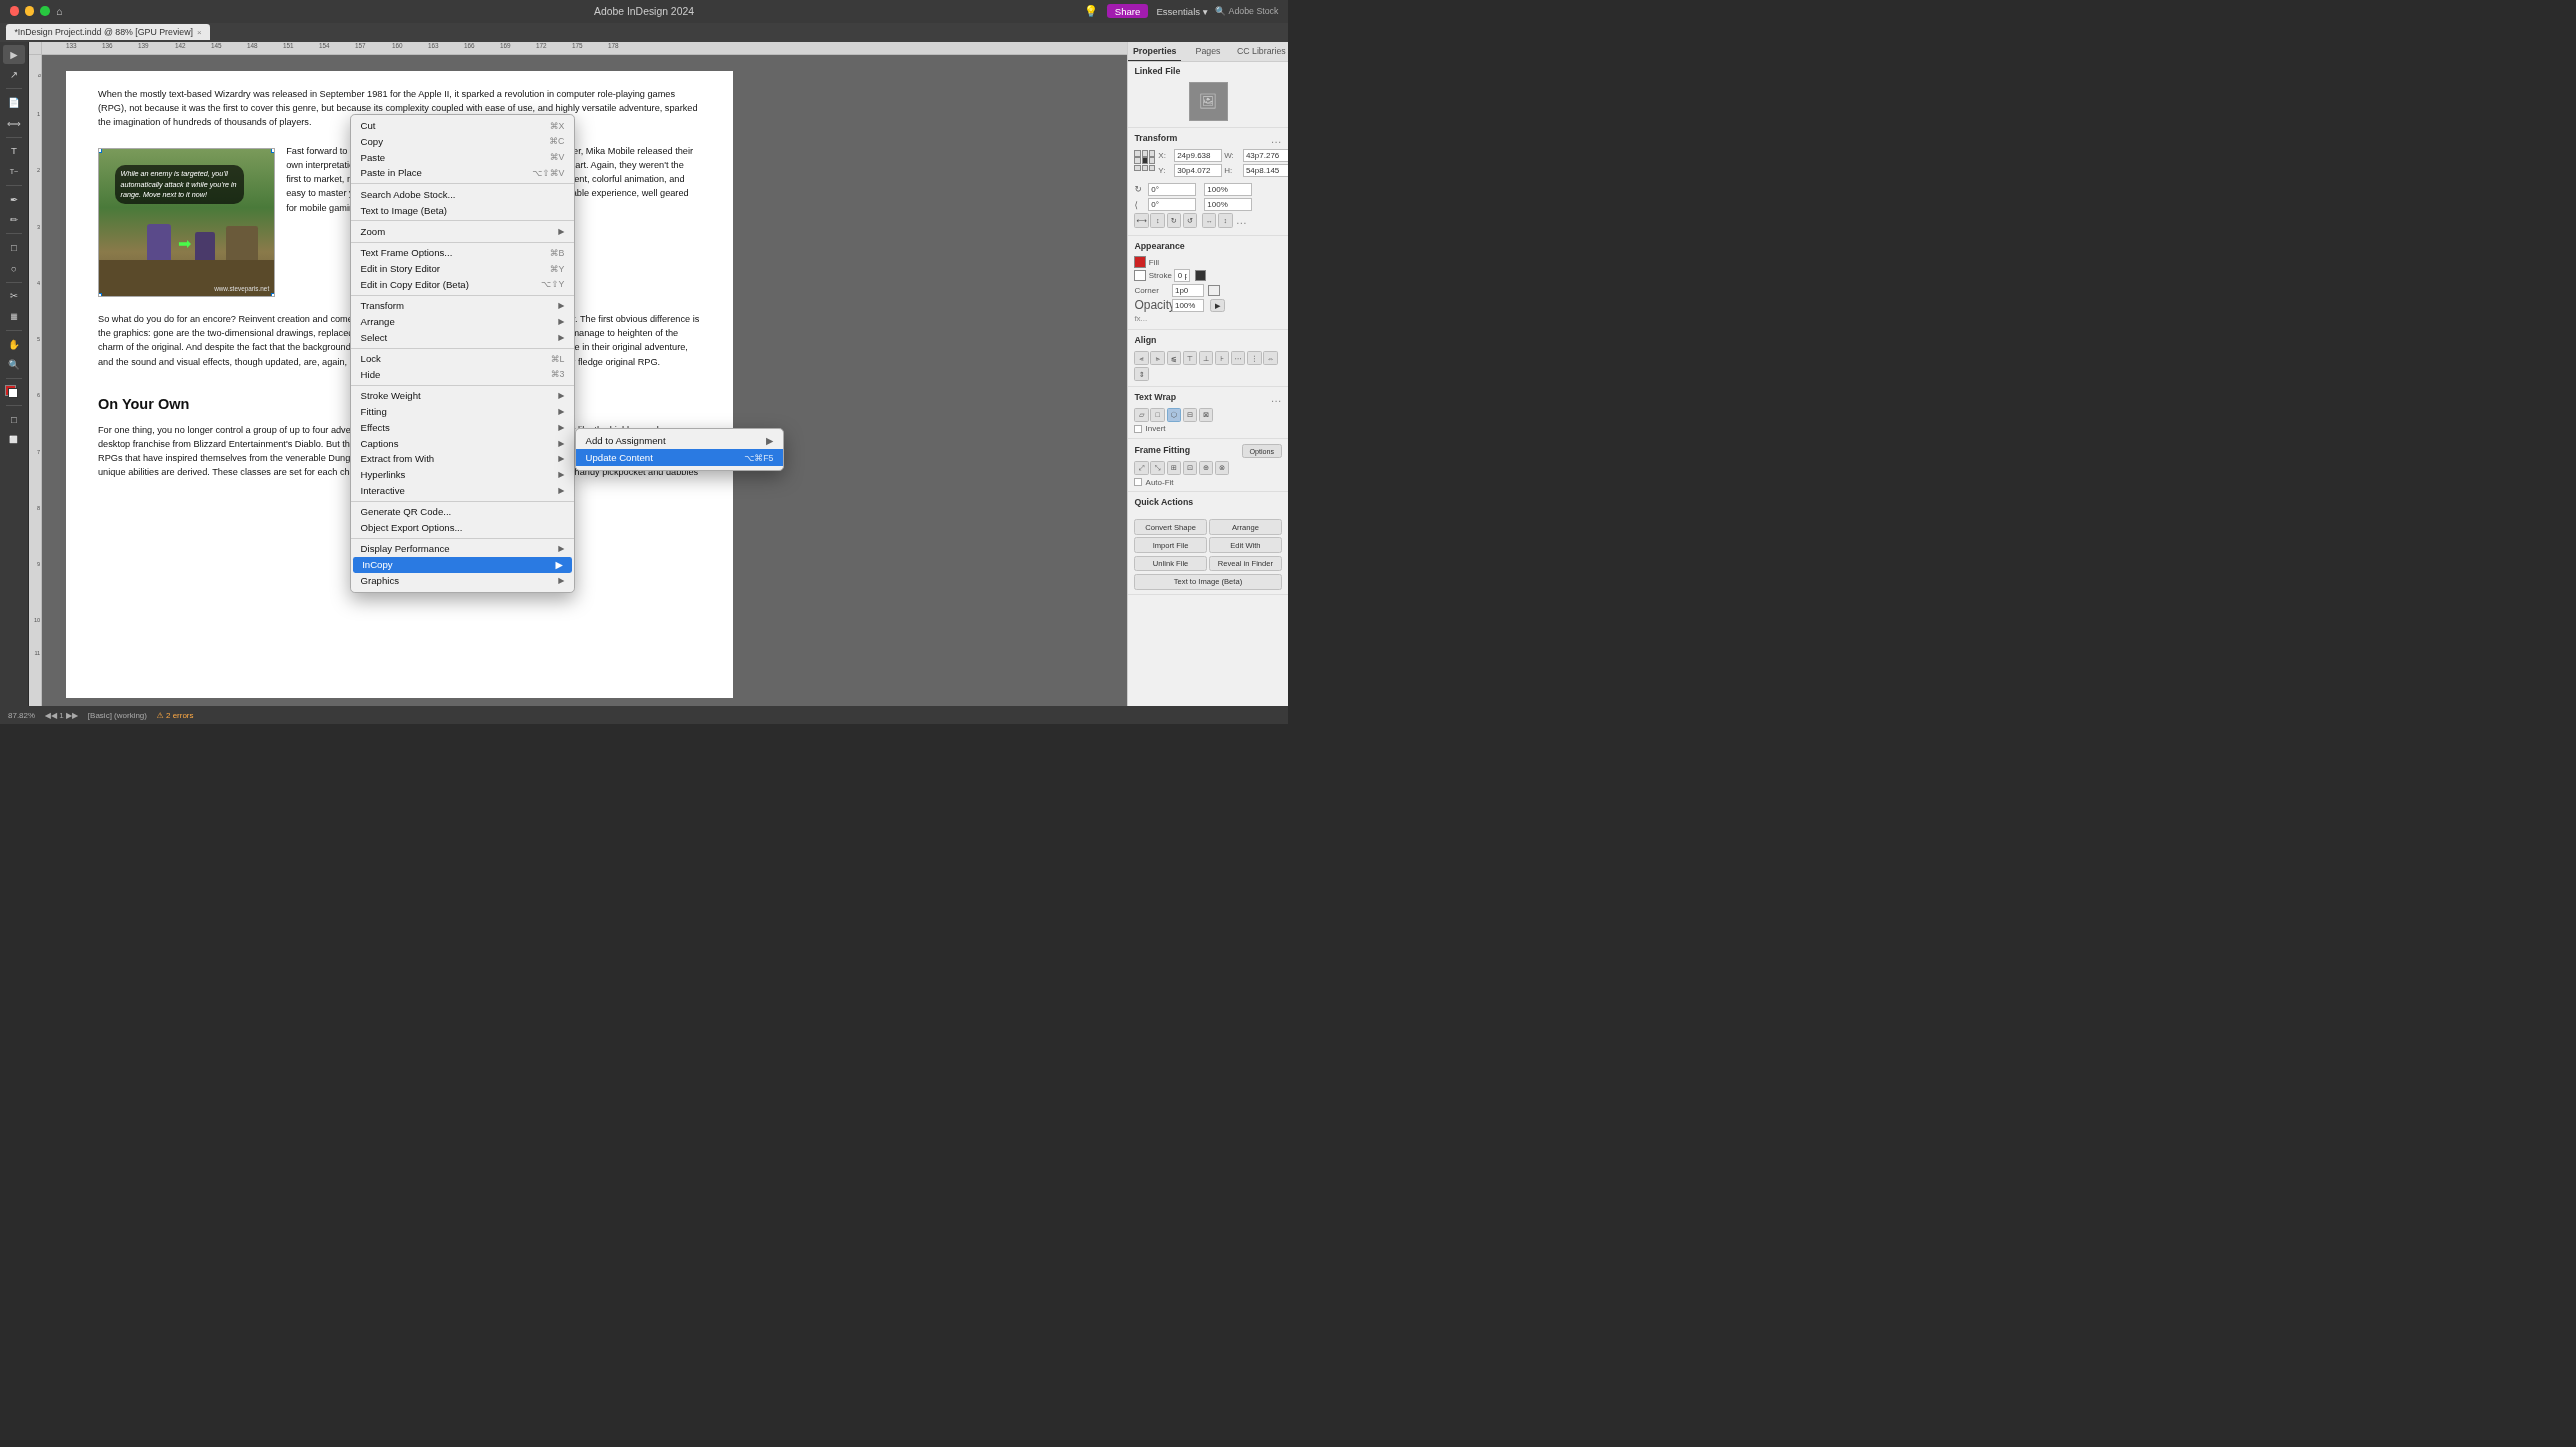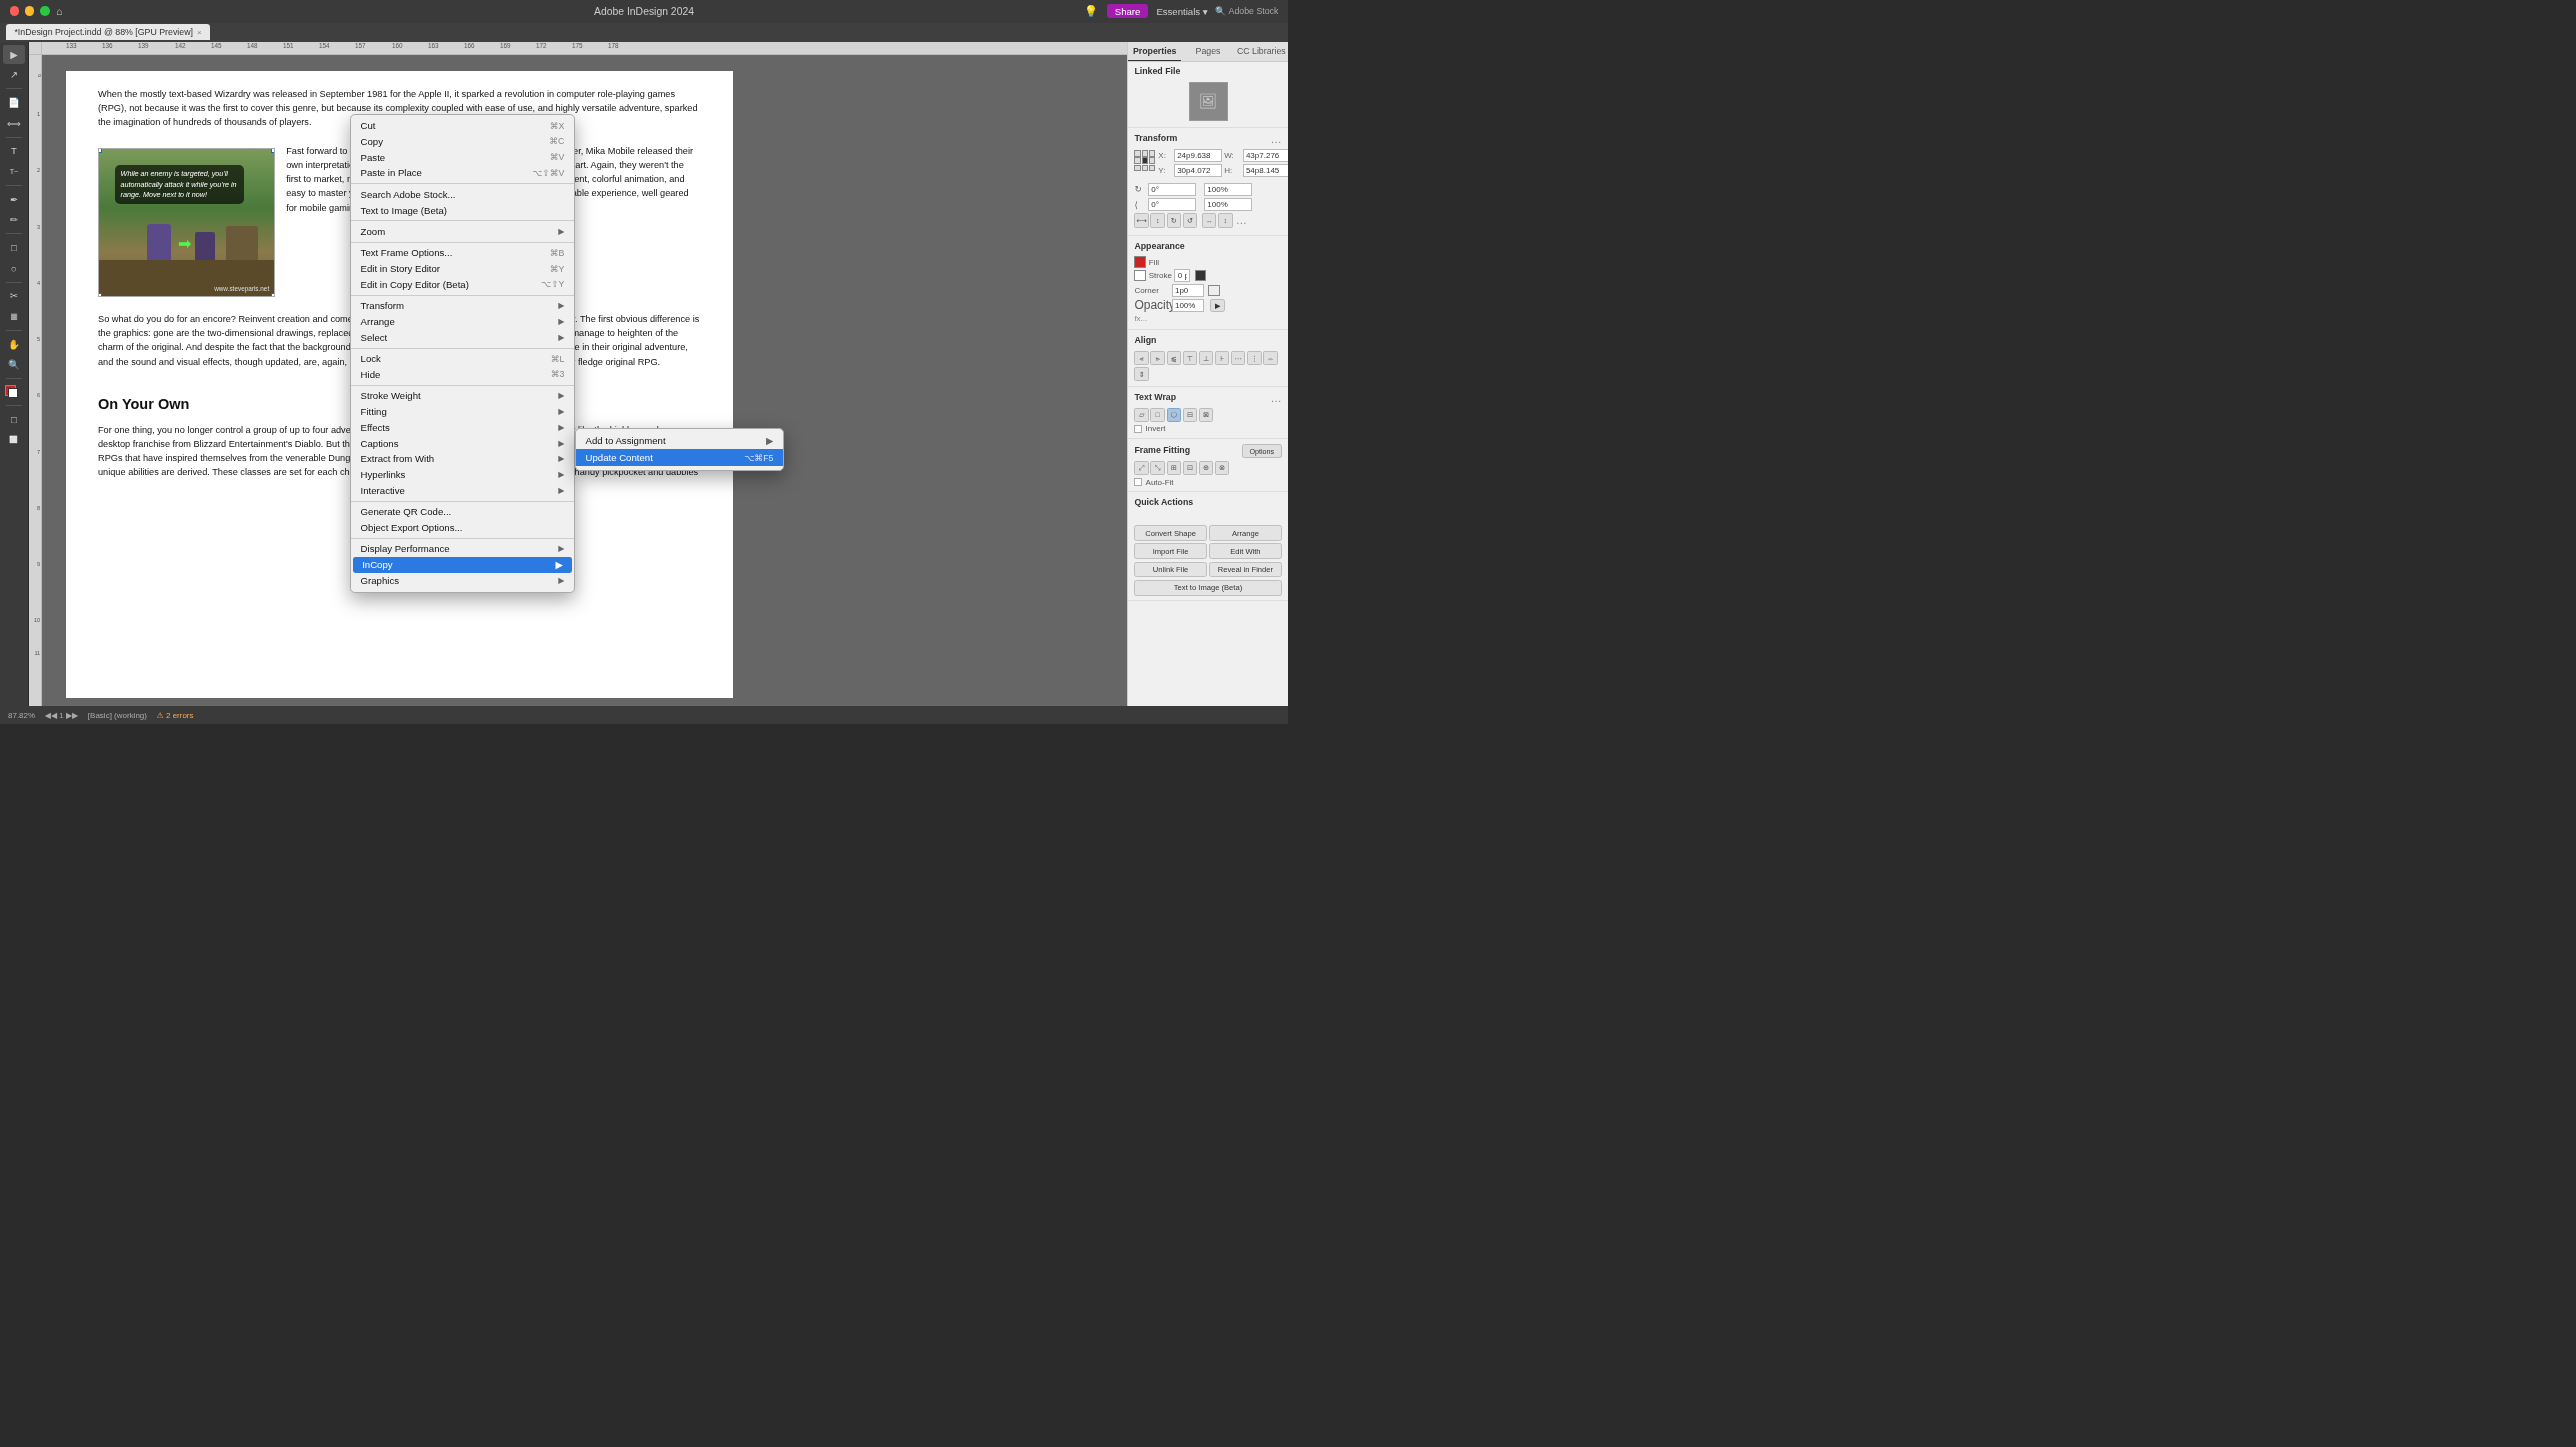--- a/index.html
+++ b/index.html
@@ -182,21 +182,21 @@
       overflow: hidden;
     }
     .image-overlay {
       position: absolute;
       top: 16px; left: 16px;
       width: 129px;
       background: rgba(0,0,0,0.65);
       color: #fff;
       font-size: 7.2px;
       padding: 4px 5.6px;
-      border-radius: 5px;
+      border-radius: 10px;
       font-style: italic;
       line-height: 1.4;
     }
     .image-caption {
       position: absolute;
       bottom: 3.2px; right: 4.8px;
       font-size: 6.4px;
       color: #ddd;
     }
 
@@ -355,21 +355,21 @@
       color: #aaa;
       gap: 9.6px;
     }
     .status-item { display: flex; align-items: center; gap: 3.2px; }
 
     
     .quick-actions-grid {
       display: grid;
       grid-template-columns: 1fr 1fr;
       gap: 2.4px;
-      margin-top: 15px;
+      margin-top: 9px;
     }
     .qa-btn {
       background: #e4e4e4;
       border: 0.8px solid #c0c0c0;
       border-radius: 2.4px;
       padding: 2.4px 3.2px;
       font-size: 7.6px;
       cursor: pointer;
       color: #333;
       text-align: center;

